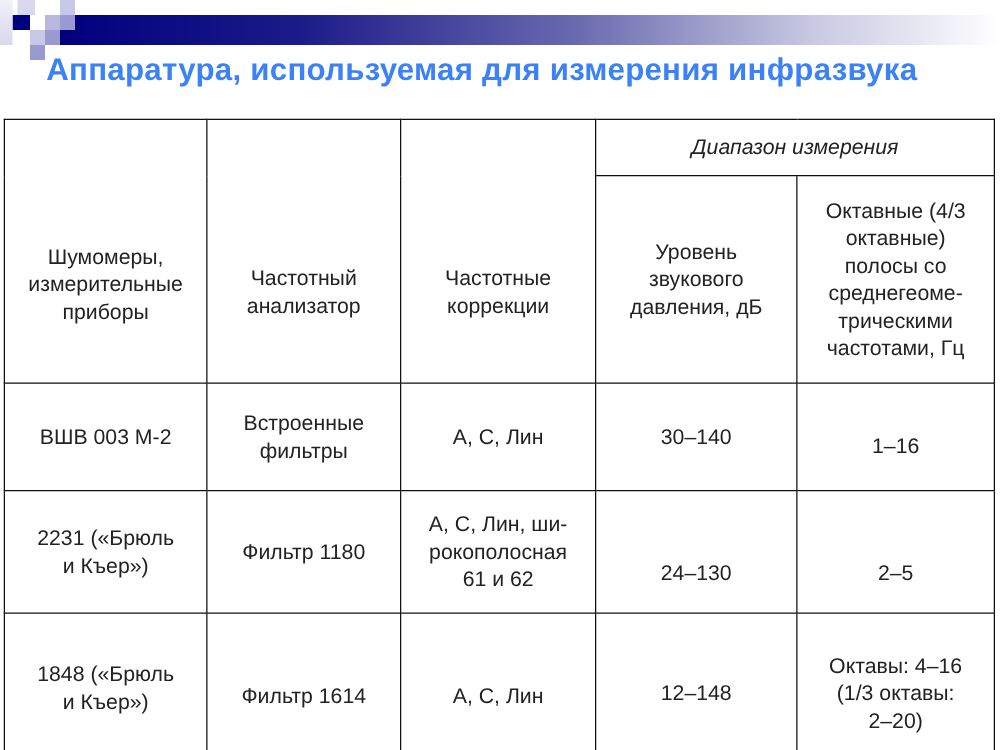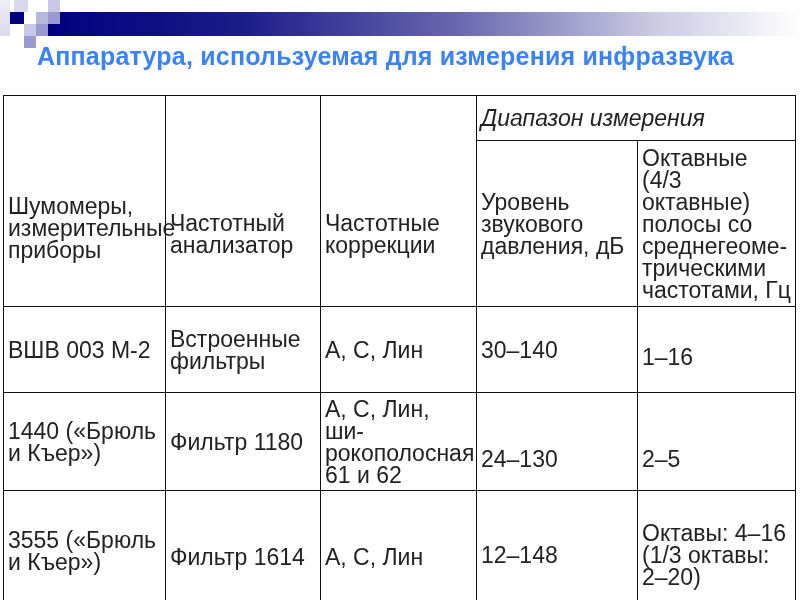--- a/index.html
+++ b/index.html
@@ -19,22 +19,22 @@
     letter-spacing: 0.2px;
   }
   table.data {
     position: absolute; left: 3px; top: 95px;
     width: 792px; height: 488px;
     border-collapse: collapse; table-layout: fixed;
     background: #fff;
   }
   table.data td {
     border: 1.5px solid #111;
-    text-align: left; vertical-align: middle;
-    font-size: 23px; color: #222; line-height: 22px;
+    text-align: center; vertical-align: middle;
+    font-size: 17px; color: #222; line-height: 22px;
     padding: 2px 4px;
   }
   td.top { vertical-align: top; padding-top: 10px; }
   td.span-head { font-style: italic; font-size: 16px; }
   .cell-text { white-space: pre-line; }
 </style>
 </head>
 <body>
 
 <div class="band"></div>
@@ -94,31 +94,31 @@
   </tr>
   <tr style="height:86px">
     <td><span class="cell-text">ВШВ 003 М-2</span></td>
     <td><span class="cell-text">Встроенные
 фильтры</span></td>
     <td><span class="cell-text">А, С, Лин</span></td>
     <td class="top" style=""><span class="cell-text">30–140</span></td>
     <td class="top" style="padding-top:16px"><span class="cell-text">1–16</span></td>
   </tr>
   <tr style="height:98px">
-    <td><span class="cell-text">1440 («Брюль
+    <td><span class="cell-text">2231 («Брюль
 и Къер»)</span></td>
     <td><span class="cell-text">Фильтр 1180</span></td>
     <td><span class="cell-text">А, С, Лин, ши-
 рокополосная
 61 и 62</span></td>
     <td class="top" style="padding-top:36px"><span class="cell-text">24–130</span></td>
     <td class="top" style="padding-top:36px"><span class="cell-text">2–5</span></td>
   </tr>
   <tr style="height:110px">
-    <td class="top" style="padding-top:12px"><span class="cell-text">3555 («Брюль
+    <td class="top" style="padding-top:12px"><span class="cell-text">1848 («Брюль
 и Къер»)</span></td>
     <td class="top" style="padding-top:24px"><span class="cell-text">Фильтр 1614</span></td>
     <td class="top" style="padding-top:24px"><span class="cell-text">А, С, Лин</span></td>
     <td class="top" style="padding-top:20px"><span class="cell-text">12–148</span></td>
     <td class="top" style="padding-top:20px"><span class="cell-text">Октавы: 4–16
 (1/3 октавы:
 2–20)</span></td>
   </tr>
 </tbody>
   </table>

